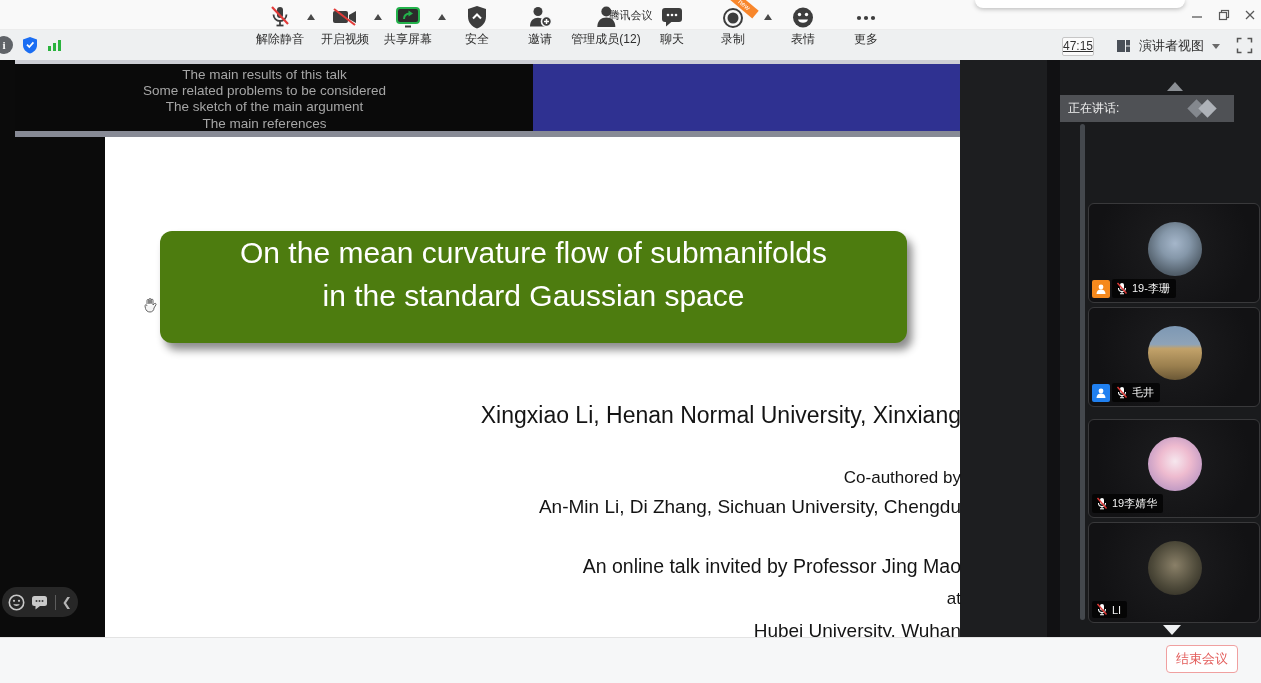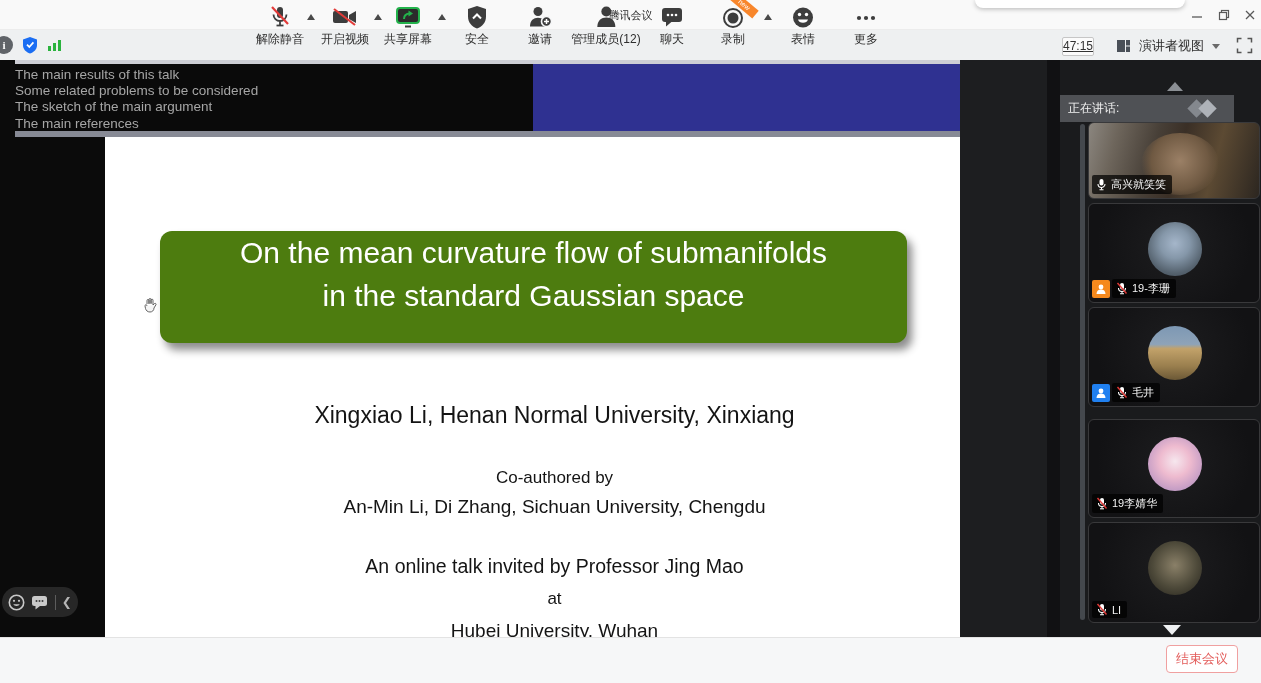--- a/index.html
+++ b/index.html
@@ -23,29 +23,29 @@
   .view-switch { left:1116px; top:35px; height:22px; display:flex; align-items:center; gap:8px; cursor:pointer; }
   .view-switch-label { font-size:13px; color:#2e2e2e; }
   .caret-down { width:0; height:0; border-left:4px solid transparent; border-right:4px solid transparent; border-top:5px solid #6a6a6a; }
   .fullscreen-btn { left:1236px; top:37px; }
 
   
   .stage { left:0; top:60px; width:1261px; height:577px; background:#0b0b0b; }
   .stage-right-dim { left:960px; top:0; width:87px; height:577px; background:#1d1e20; }
   .stage-gap { left:1047px; top:0; width:13px; height:577px; background:#111113; }
   .prev-top-line { left:15px; top:0; width:945px; height:4px; background:#cdced5; }
-  .prev-black { left:15px; top:4px; width:518px; height:67px; background:#0a0a0a; padding:3px 19px 1px 0; text-align:left; }
+  .prev-black { left:15px; top:4px; width:518px; height:67px; background:#0a0a0a; padding:3px 19px 1px 0; text-align:center; }
   .prev-black div { font-size:13.5px; line-height:16.2px; color:#a6a6a6; }
   .prev-blue { left:533px; top:4px; width:427px; height:67px; background:#2f3191; }
   .prev-gray-line { left:15px; top:71px; width:945px; height:6px; background:#878a95; }
 
   .slide { left:105px; top:77px; width:855px; height:500px; background:#ffffff; color:#141414; }
   .banner { left:55px; top:46px; width:747px; height:112px; background:#4d7c0f; border-radius:12px; box-shadow:5px 7px 9px rgba(0,0,0,.45); text-align:center; padding-top:0;margin-top:48px; }
   .banner div { color:#ffffff; font-size:30px; line-height:43px; }
-  .slide-center { left:14px; width:855px; text-align:center;padding-left:16px; }
+  .slide-center { left:1px; width:855px; text-align:right;padding-left:16px; }
   .t-author { top:265px; font-size:23px; }
   .t-colabel { top:331px; font-size:17px; }
   .t-coauth { top:359px; font-size:19px; }
   .t-invite { top:418px; font-size:19.5px; }
   .t-at { top:452px; font-size:17px; }
   .t-venue { top:483px; font-size:19px; }
   .t-date { top:516px; font-size:19px; }
   .hand-cursor { left:38px; top:160px; }
 
   .left-pill { left:2px; top:527px; width:76px; height:30px; background:rgba(42,42,42,.93); border-radius:15px; display:flex; align-items:center; justify-content:space-evenly; }
@@ -196,34 +196,20 @@
 
 <div class="abs sidebar">
   <div class="abs tri-up"></div>
   <div class="abs speaking-bar">
     <span class="speaking-label">正在讲话:</span>
     <div class="logo-diamond" style="left:130px; top:7px; background:#84888e;"></div>
     <div class="logo-diamond" style="left:141px; top:7px; background:#aeb2b8;"></div>
   </div>
   <div class="abs scrollbar-thumb"></div>
 
-  <div class="abs tile video-live" style="top:62px; height:77px;">
-    <div class="face-glow"></div>
-    <div class="name-row">
-      <div class="name-chip">
-        <svg width="11" height="13">
-            <rect x="3.5" y="1" width="4" height="6.5" rx="2" fill="#fff"></rect>
-            <path d="M2 6 a3.5 3.5 0 0 0 7 0" stroke="#fff" stroke-width="1.1" fill="none"></path>
-            <line x1="5.5" y1="9.5" x2="5.5" y2="11.5" stroke="#fff" stroke-width="1.1"></line>
-            <line x1="3.5" y1="11.8" x2="7.5" y2="11.8" stroke="#fff" stroke-width="1.1"></line>
-          </svg>
-        <span>高兴就笑笑</span>
-      </div>
-    </div>
-  </div>
 
   <div class="abs tile" style="top:143px; height:100px;">
     <div class="avatar av-lishan" style="top:18px;"></div>
     <div class="name-row">
       <div class="role-badge" style="background:#f5891d;">
         <svg width="12" height="12">
             <circle cx="6" cy="4" r="2.4" fill="#fff"></circle>
             <path d="M1.5 11 c0-3 2-4.4 4.5-4.4 s4.5 1.4 4.5 4.4 z" fill="#fff"></path>
           </svg>
       </div>

